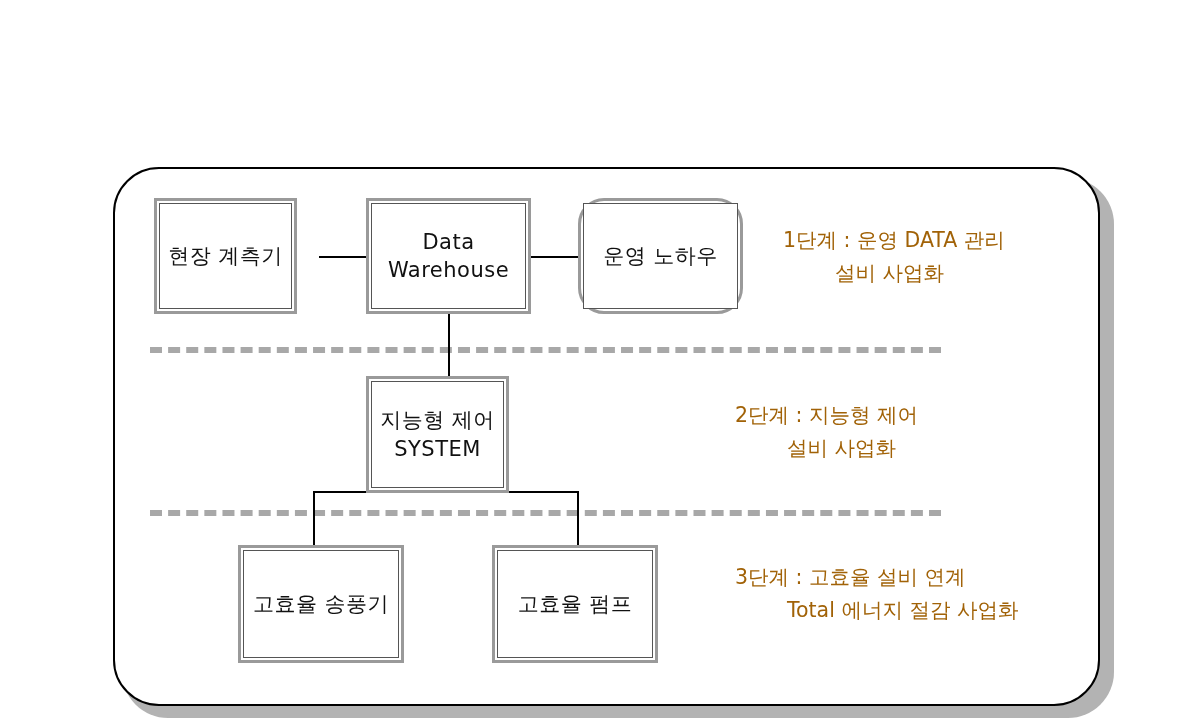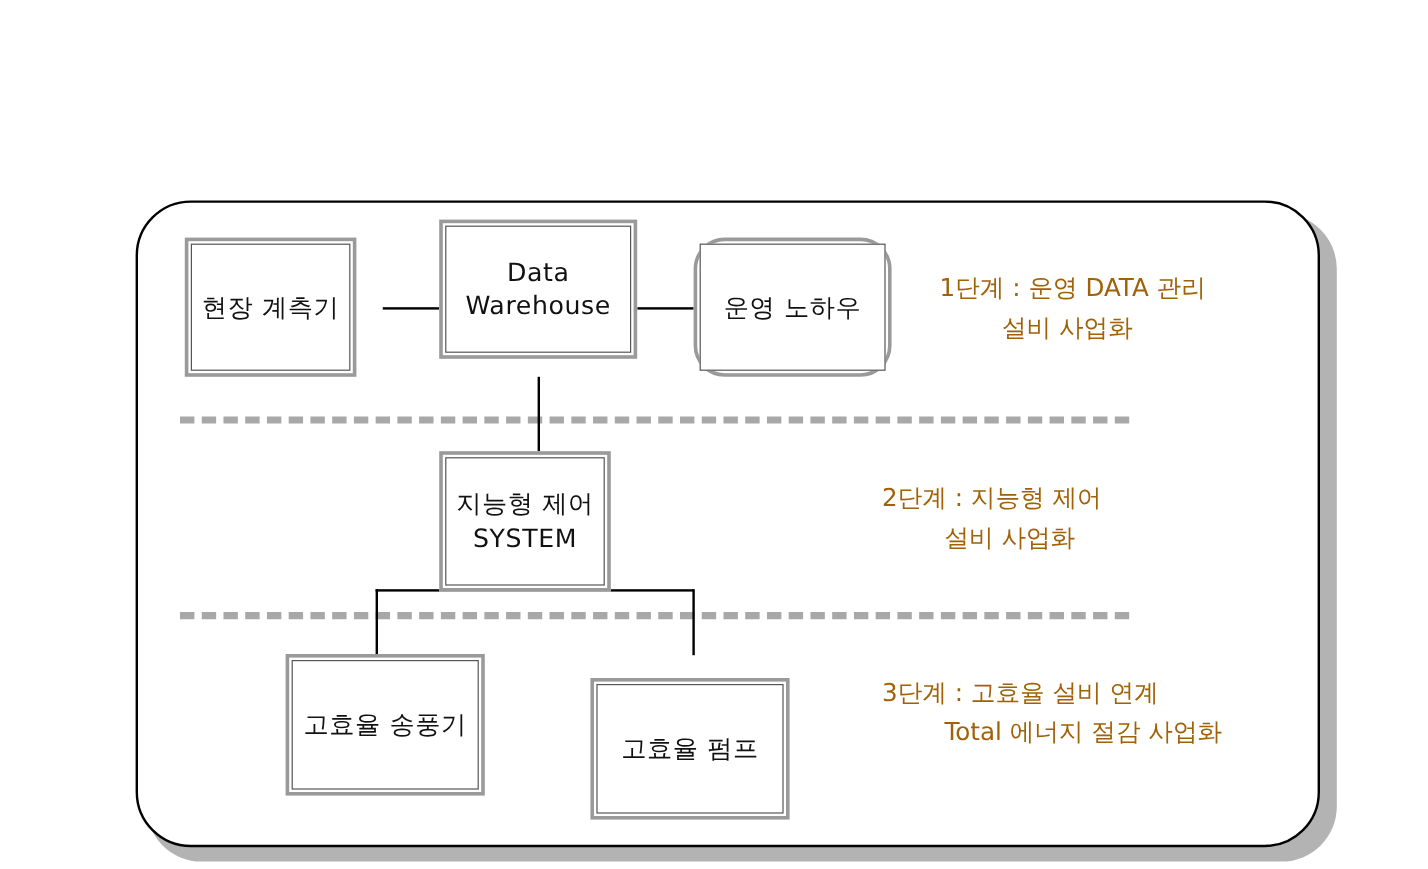--- a/index.html
+++ b/index.html
@@ -70,21 +70,21 @@
   }
   .kr { font-size: 21px; }
   .en { font-size: 21px; letter-spacing: 1.2px; }
 
   
   #node-field     { left: 152px; top: 196px; width: 143px; height: 116px; }
   #node-dw        { left: 364px; top: 196px; width: 165px; height: 116px; }
   #node-knowhow   { left: 576px; top: 196px; width: 165px; height: 116px; }
   #node-system    { left: 364px; top: 374px; width: 143px; height: 117px; }
   #node-blower    { left: 236px; top: 543px; width: 166px; height: 118px; }
-  #node-pump      { left: 490px; top: 543px; width: 166px; height: 118px; margin-top: 20px; }
+  #node-pump      { left: 490px; top: 543px; width: 166px; height: 118px; }
 
   
   .conn {
     position: absolute;
     background: #000000;
   }
   .conn.h { height: 1.5px; }
   .conn.v { width: 1.5px; }
 
   #conn-field-dw    { left: 317px; top: 254px; width: 47px; }
@@ -137,21 +137,21 @@
     <div class="conn h" id="conn-sys-bus" style="left: 198px; top: 322px;"></div>
     <div class="conn v" id="conn-bus-blower" style="left: 198px; top: 322px;"></div>
     <div class="conn v" id="conn-bus-pump" style="left: 462px; top: 322px;"></div>
 
     <div class="node" id="node-field" style="left: 39px; top: 29px;">
       <div class="inner">
         <span class="line1 kr">현장 계측기</span>
       </div>
     </div>
 
-    <div class="node" id="node-dw" style="left: 251px; top: 14px;">
+    <div class="node" id="node-dw" style="left: 251px; top: 29px;">
       <div class="inner">
         <span class="line1 en">Data</span>
         <span class="line2 en">Warehouse</span>
       </div>
     </div>
 
     <div class="node" id="node-knowhow" style="left: 463px; top: 29px; border-radius: 26px;">
       <div class="inner">
         <span class="line1 kr">운영 노하우</span>
       </div>

